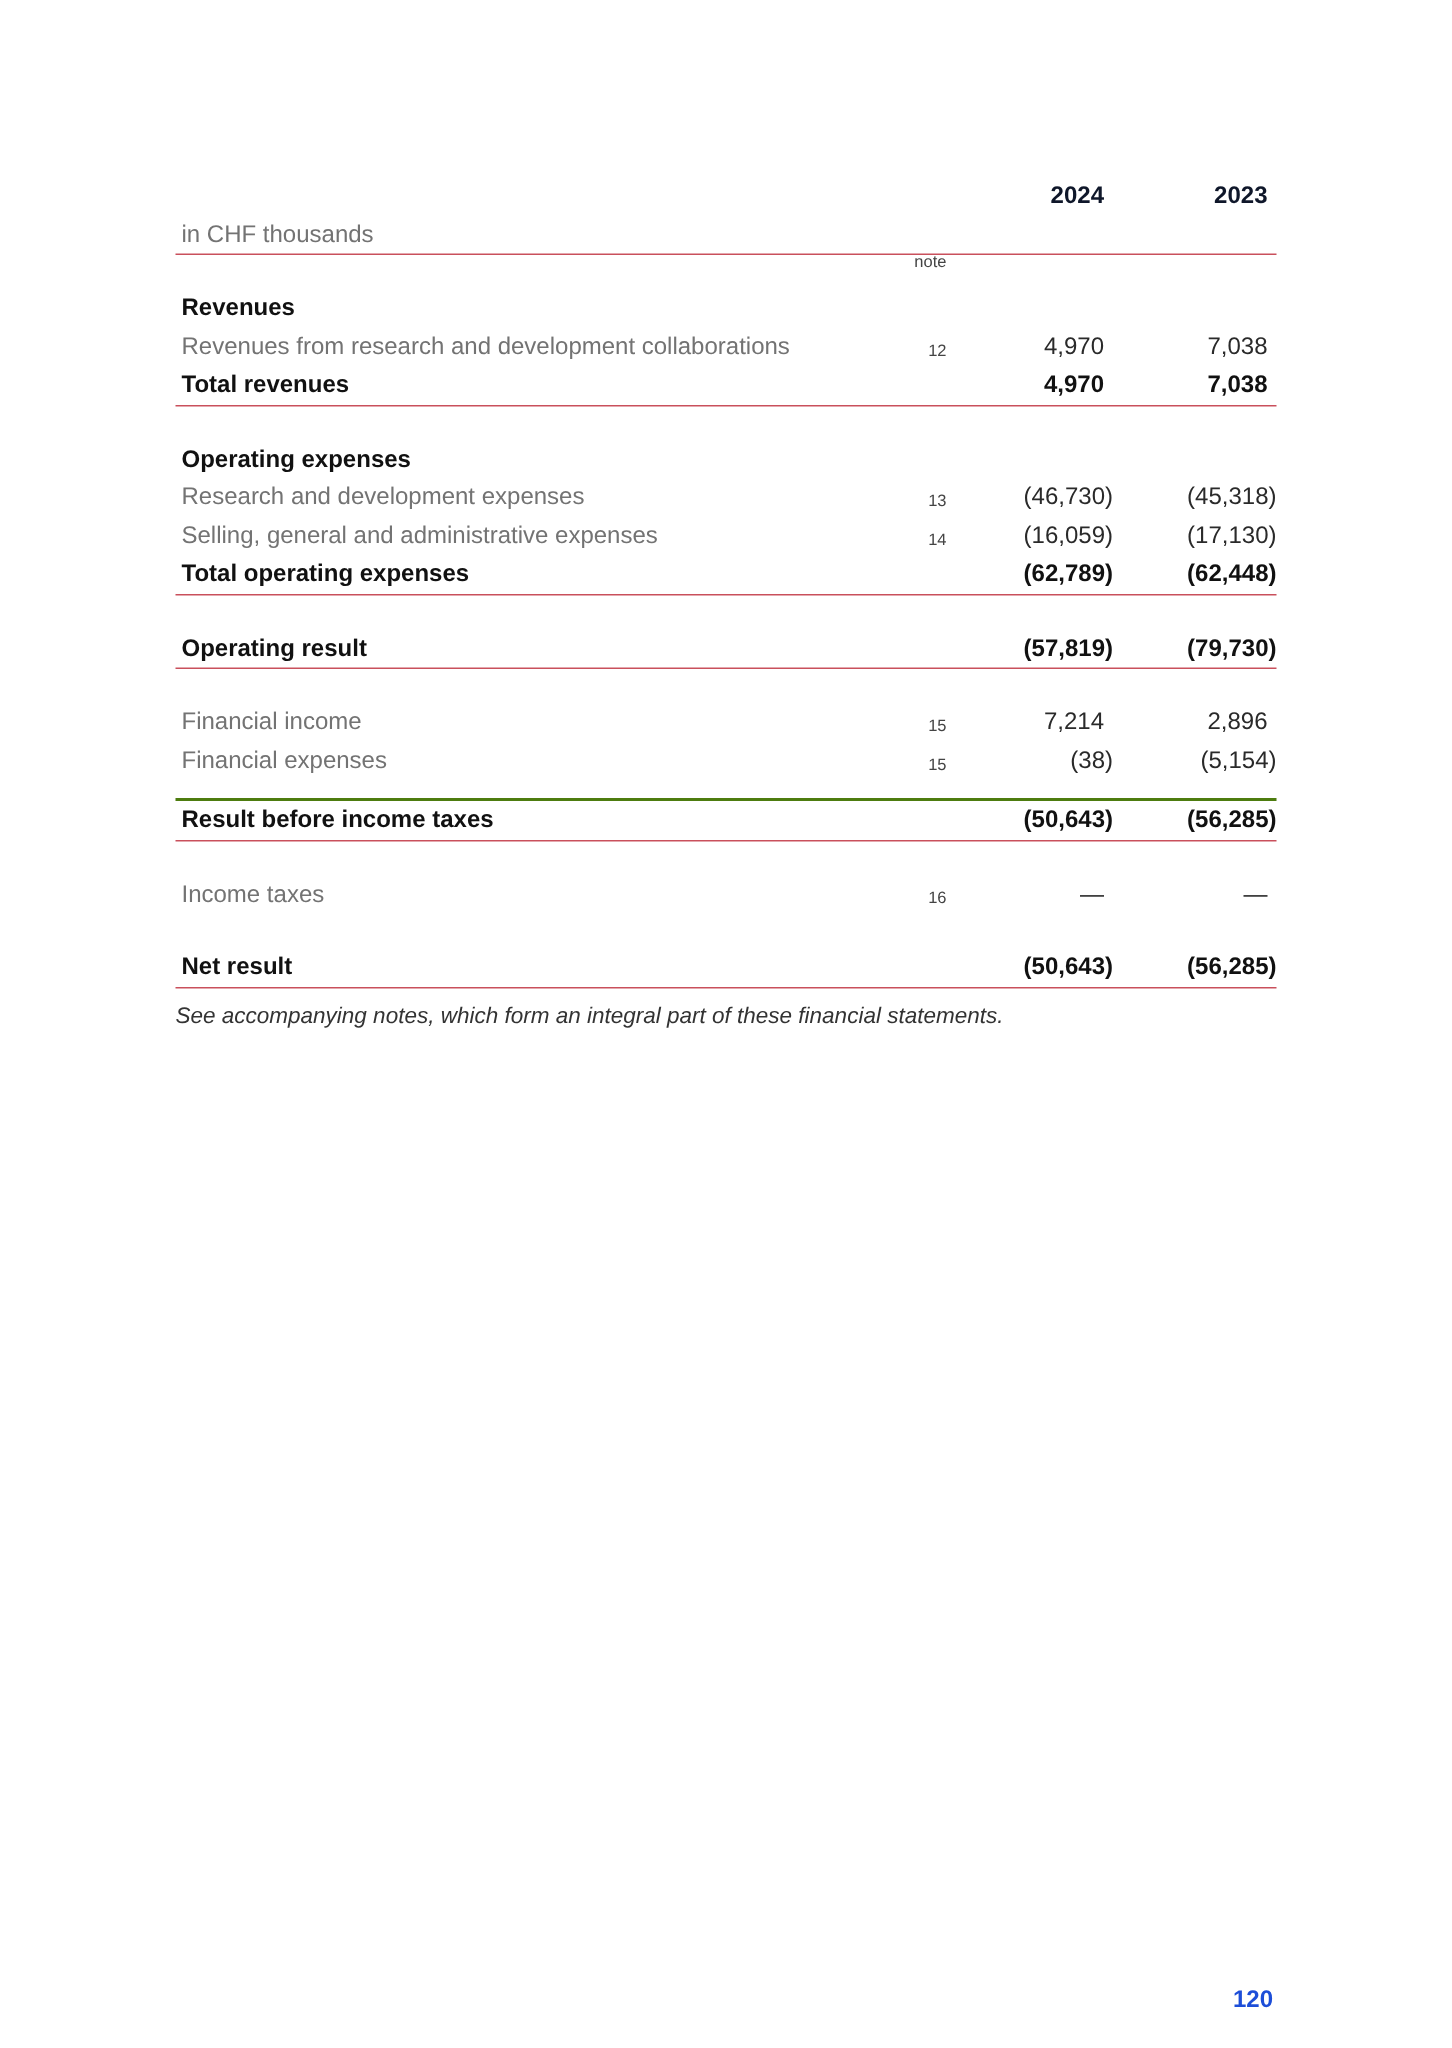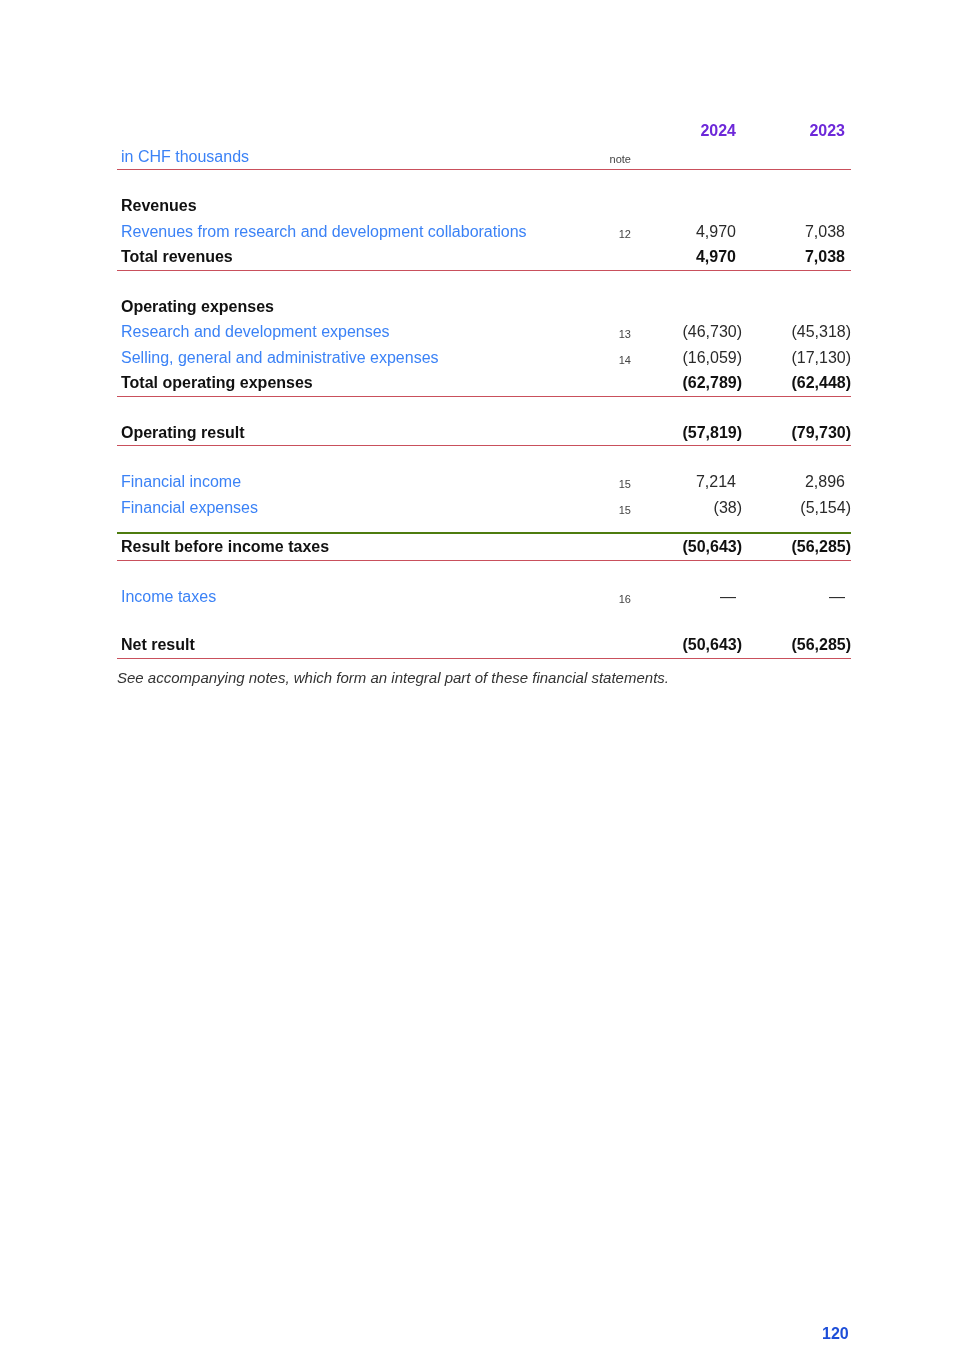--- a/index.html
+++ b/index.html
@@ -1,32 +1,32 @@
 <!DOCTYPE html>
 <html><head>
 <meta charset="utf-8">
 <style>
   html, body { margin: 0; padding: 0; background: #ffffff; }
   body { width: 968px; height: 1365px; position: relative; overflow: hidden;
          font-family: "Liberation Sans", "DejaVu Sans", sans-serif; color: #1a1a1a; }
   .sheet { position: absolute; left: 117px; top: 118px; width: 734px; }
   .row { position: relative; height: 25.5px; font-size: 16px; line-height: 25px; }
-  .row .lbl { position: absolute; left: 4px; top: 0; white-space: nowrap; font-weight: 300; color: #3b82f6; }
+  .row .lbl { position: absolute; left: 4px; top: 0; white-space: nowrap; font-weight: 300; color: #737373; }
   .row .note { position: absolute; left: 488px; width: 26px; text-align: right; top: 3px; font-size: 11px; color: #444; }
   .row .v24 { position: absolute; right: 109px; top: 0; text-align: right; white-space: nowrap; color: #2a2a2a; }
   .row .v23 { position: absolute; right: 0; top: 0; text-align: center; white-space: nowrap; color: #2a2a2a; }
   .row.bold .lbl, .row.bold .v24, .row.bold .v23 { font-weight: bold; color: #111; }
   .row .v24.pad, .row .v23.pad { padding-right: 6px; }
   .rule { border-bottom: 1px solid #c9505c; }
   .ruletop { border-top: 2px solid #4d7c0f; }
   .gap { height: 23px; }
   .header .lbl { font-weight: bold; color: #111; }
-  .header .v24, .header .v23 { font-weight: bold; color: #6d28d9; padding-right: 6px; }
+  .header .v24, .header .v23 { font-weight: bold; color: #0f172a; padding-right: 6px; }
   .sub .lbl { font-weight: 300; }
-  .sub .note { font-size: 11px; }
+  .sub .note { font-size: 11px; margin-top: 16px; }
   .footnote { font-style: italic; font-size: 15px; color: #333; margin-top: 10px; font-weight: 300; }
   .pagenum { position: absolute; left: 822px; top: 1325px; font-weight: bold; font-size: 16px; color: #1d4ed8; }
 </style>
 </head>
 <body>
 
 <div class="sheet">
 
   <div class="row header">
     <span class="v24">2024</span>

